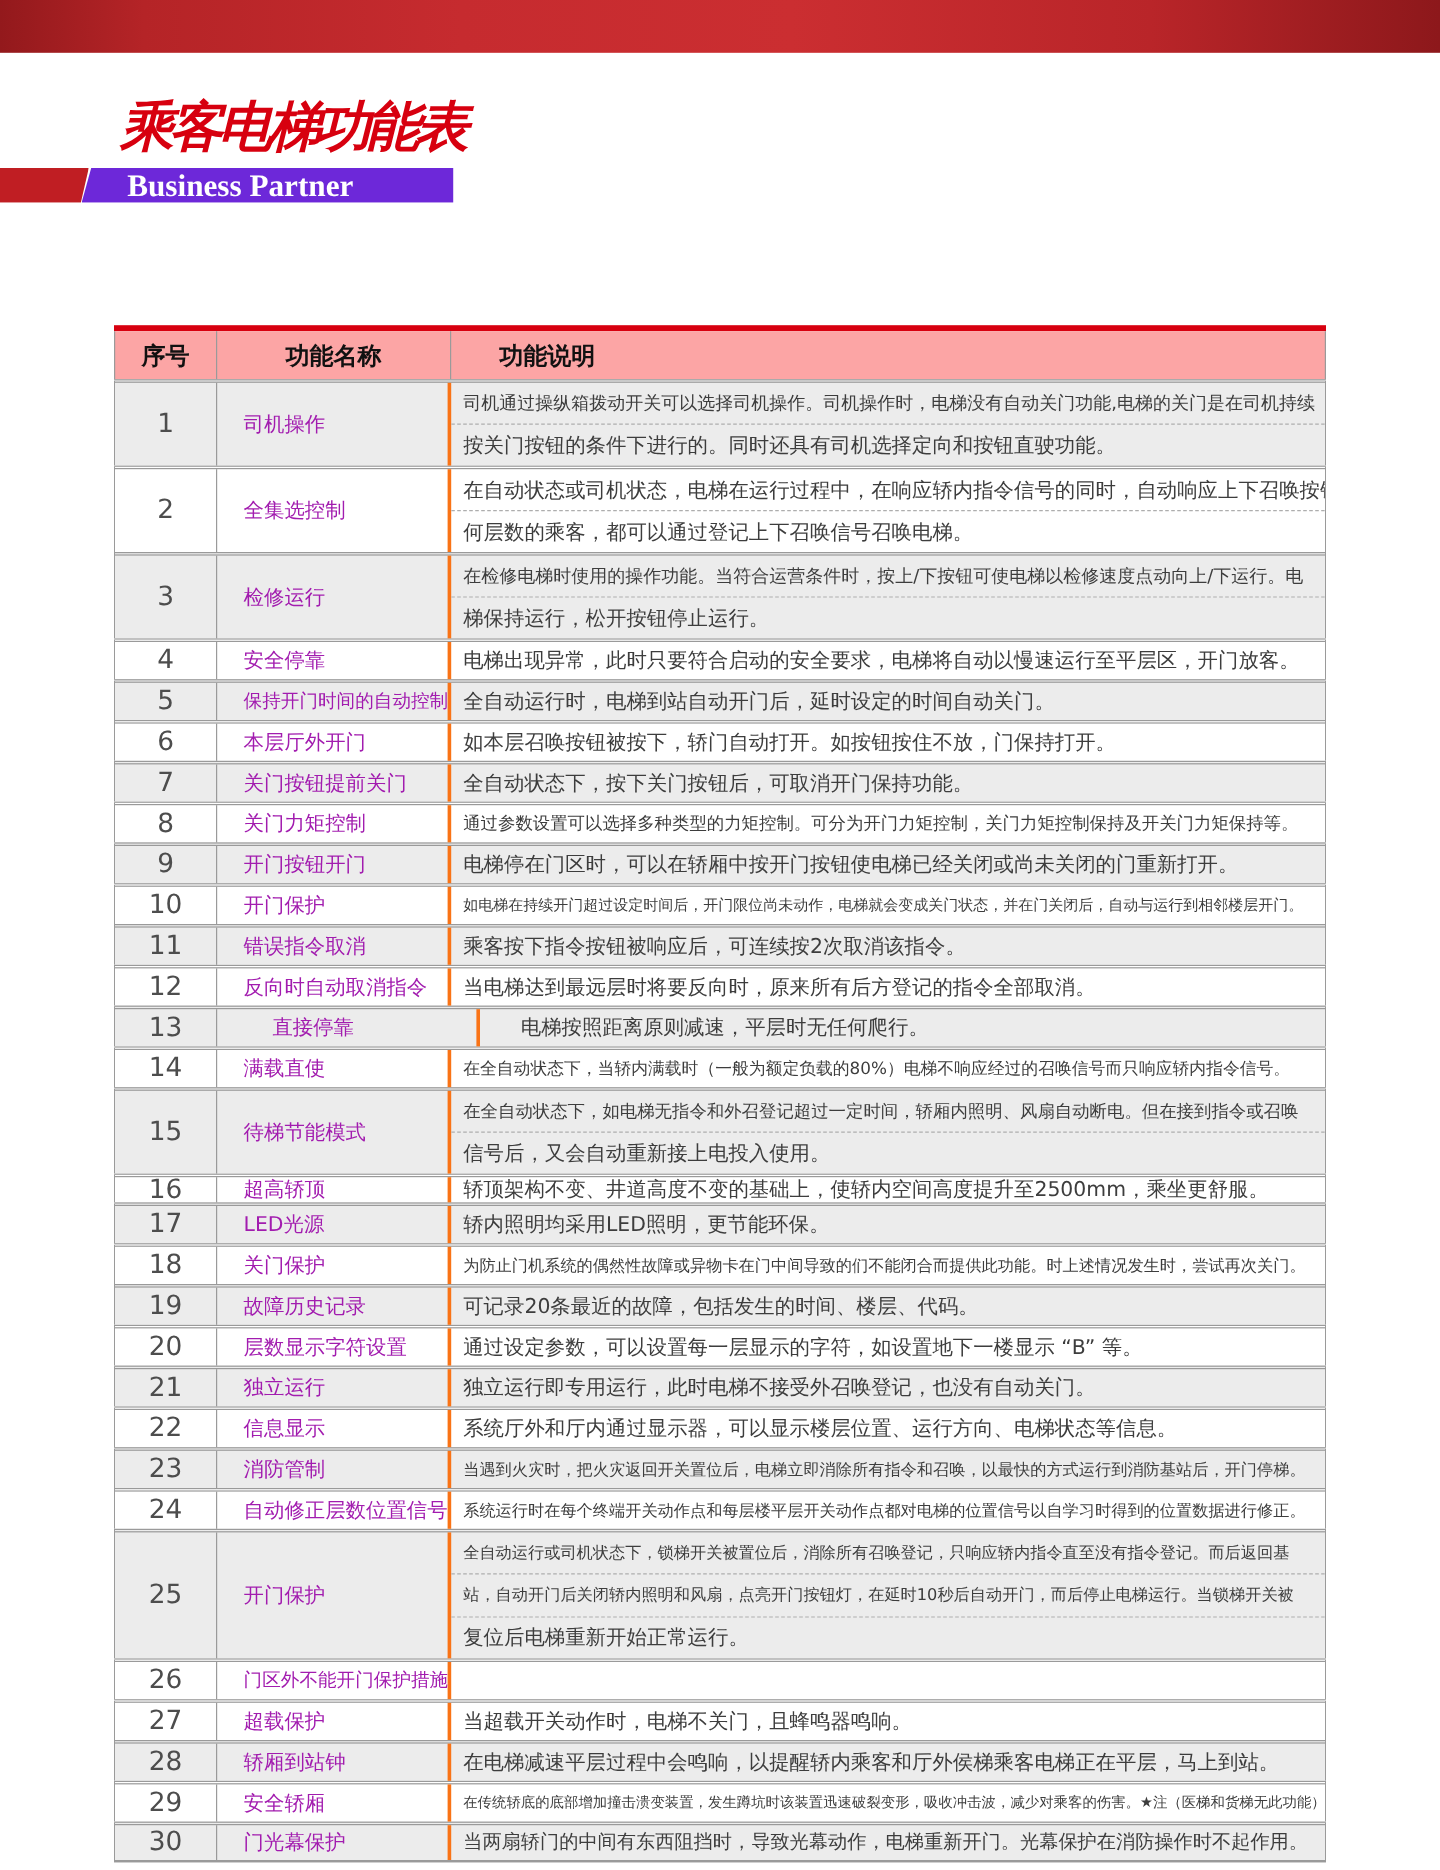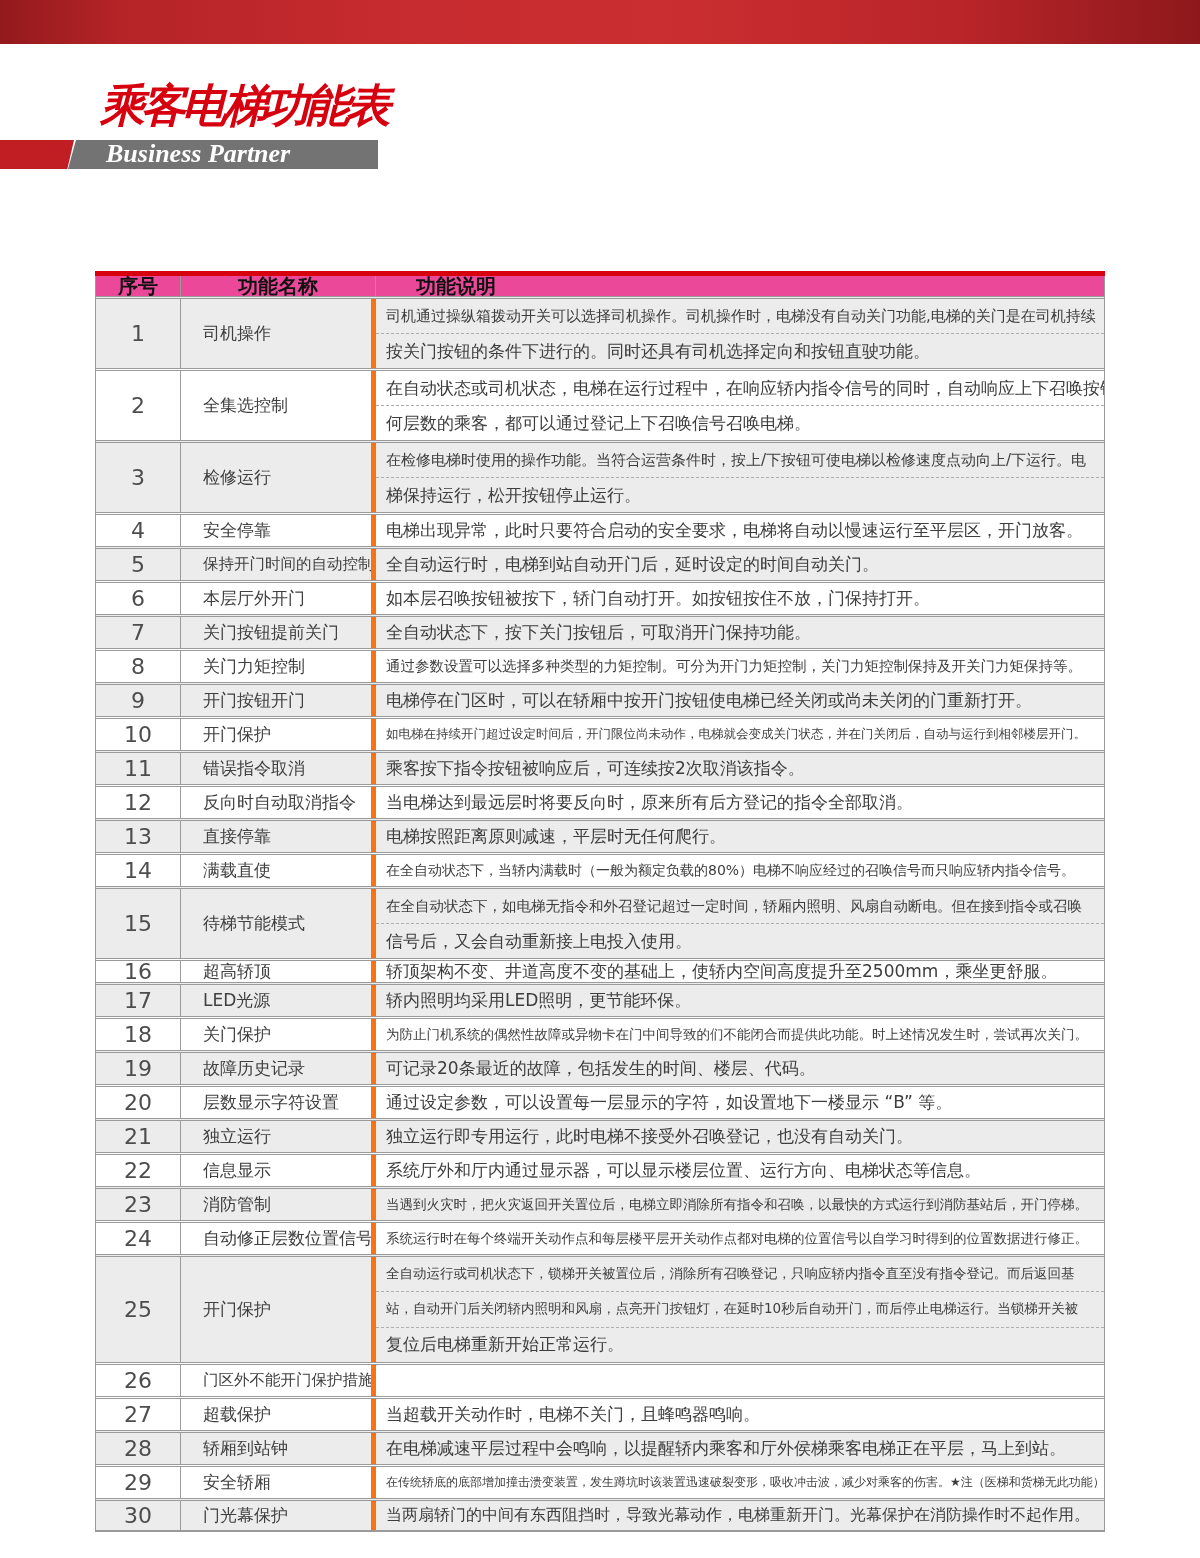--- a/index.html
+++ b/index.html
@@ -4,40 +4,40 @@
 <style>
   html,body{margin:0;padding:0;background:#fff;}
   body{width:1200px;height:1558px;position:relative;overflow:hidden;
        font-family:"DejaVu Sans","Liberation Sans",sans-serif;}
   .top-band{position:absolute;left:0;top:0;width:1200px;height:44px;
     background:linear-gradient(90deg,#93191c 0%,#b52427 10%,#c62b2f 32%,#cb2e31 55%,#b92529 80%,#8d181b 100%);}
   .title{position:absolute;left:100px;top:76px;margin:0;font-size:45px;font-weight:bold;
     color:#d7000f;letter-spacing:-4px;white-space:nowrap;font-style:italic;}
   .banner-red{position:absolute;left:0;top:140px;width:74px;height:29px;background:#c01e23;
     clip-path:polygon(0 0,100% 0,91% 100%,0 100%);}
-  .banner-gray{position:absolute;left:68px;top:140px;width:310px;height:29px;background:#737373;
-    clip-path:polygon(8px 0,100% 0,100% 100%,0 100%);display:flex;align-items:flex-end;font-style:italic;}
+  .banner-gray{position:absolute;left:68px;top:140px;width:310px;height:29px;background:#6d28d9;
+    clip-path:polygon(8px 0,100% 0,100% 100%,0 100%);display:flex;align-items:center;}
   .banner-text{font-family:"Liberation Serif","DejaVu Serif",serif;font-weight:bold;
     color:#ffffff;font-size:26px;padding-left:38px;white-space:nowrap;}
   .ftable{position:absolute;left:95px;top:271px;width:1010px;}
   .redline{height:5px;background:#d7000f;}
-  .thead{display:flex;height:20px;box-sizing:border-box;background:#ec4899;
+  .thead{display:flex;height:40px;box-sizing:border-box;background:#fca5a5;
     border-left:1px solid #9a9a9a;border-right:1px solid #9a9a9a;}
   .thead div{font-weight:bold;font-size:20px;color:#111;box-sizing:border-box;}
   .h1{width:85px;border-right:1px solid #9a9a9a;display:flex;align-items:center;justify-content:center;}
   .h2{width:195px;border-right:1px solid #9a9a9a;display:flex;align-items:center;justify-content:center;}
   .h3{flex:1;display:flex;align-items:center;padding-left:40px;}
   .row{display:flex;box-sizing:border-box;background:#fff;
     border-left:1px solid #9a9a9a;border-right:1px solid #9a9a9a;border-top:3px double #9a9a9a;}
   .row.shaded{background:#ececec;}
   .row:last-child{border-bottom:2px solid #9a9a9a;}
   .c1{width:85px;box-sizing:border-box;border-right:1px solid #9a9a9a;display:flex;
     align-items:center;justify-content:center;font-size:22px;color:#4d4d4d;}
-  .c2{width:195px;box-sizing:border-box;border-right:5px solid #f97316;display:flex;
-    align-items:center;padding-left:22px;font-size:17px;color:#404040;white-space:nowrap;overflow:hidden;}
+  .c2{width:195px;box-sizing:border-box;border-right:3px solid #f97316;display:flex;
+    align-items:center;padding-left:22px;font-size:17px;color:#a21caf;white-space:nowrap;overflow:hidden;}
   .c3{flex:1;display:flex;flex-direction:column;overflow:hidden;}
   .dline{flex:1;display:flex;align-items:center;padding-left:10px;padding-right:5px;
     font-size:17px;color:#3d3d3d;white-space:nowrap;overflow:hidden;}
   .dline + .dline{border-top:1px dashed #adadad;}
 </style>
 </head>
 <body>
 
 <div class="top-band"></div>
 
@@ -136,21 +136,21 @@
           <div class="dline">乘客按下指令按钮被响应后，可连续按2次取消该指令。</div>
         </div>
       </div>
       <div class="row" style="height: 34px;">
         <div class="c1">12</div>
         <div class="c2">反向时自动取消指令</div>
         <div class="c3">
           <div class="dline">当电梯达到最远层时将要反向时，原来所有后方登记的指令全部取消。</div>
         </div>
       </div>
-      <div class="row shaded" style="height: 34px;">
+      <div class="row shaded" style="height: 34px; gap: 24px;">
         <div class="c1">13</div>
         <div class="c2">直接停靠</div>
         <div class="c3">
           <div class="dline">电梯按照距离原则减速，平层时无任何爬行。</div>
         </div>
       </div>
       <div class="row" style="height: 34px;">
         <div class="c1">14</div>
         <div class="c2">满载直使</div>
         <div class="c3">

